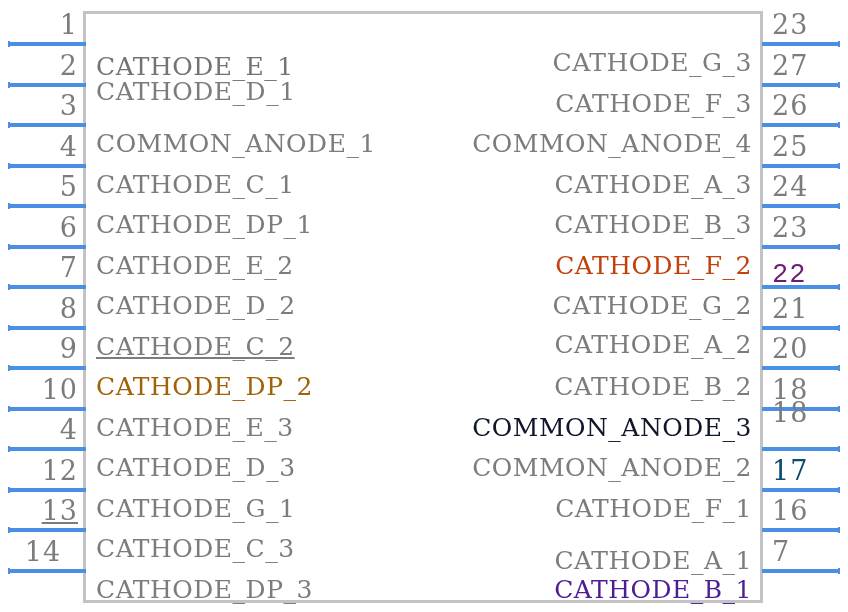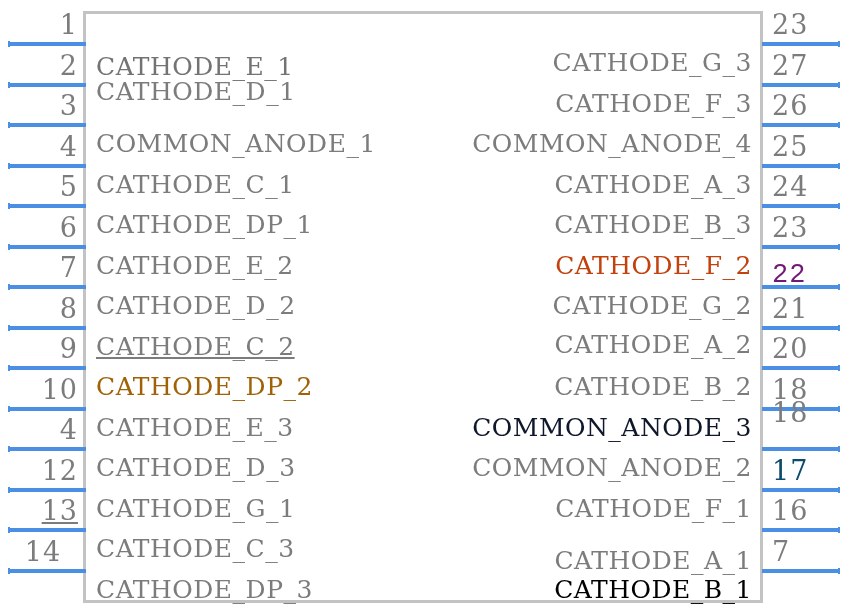--- a/index.html
+++ b/index.html
@@ -181,16 +181,16 @@
       <div class="pin-number right" style="top: 399px; color: rgb(124, 124, 124);">18</div>
       <div class="pin-label right" style="top: 455px; color: rgb(124, 124, 124);">COMMON_ANODE_2</div>
       <div class="pin-line right" style="top: 487.5px; background: rgb(74, 143, 227);"></div>
       <div class="pin-number right" style="top: 456.5px; color: #0c4a6e;">17</div>
       <div class="pin-label right" style="top: 495.5px; color: rgb(124, 124, 124);">CATHODE_F_1</div>
       <div class="pin-line right" style="top: 528px; background: rgb(74, 143, 227);"></div>
       <div class="pin-number right" style="top: 497px; color: rgb(124, 124, 124);">16</div>
       <div class="pin-label right" style="top: 548px; color: rgb(124, 124, 124);">CATHODE_A_1</div>
       <div class="pin-line right" style="top: 568.5px; background: rgb(74, 143, 227);"></div>
       <div class="pin-number right" style="top: 537.5px; color: rgb(124, 124, 124);">7</div>
-      <div class="pin-label right" style="top: 576.5px; color: #000000;">CATHODE_B_1</div>
+      <div class="pin-label right" style="top: 576.5px; color: #4c1d95;">CATHODE_B_1</div>
     </div>
 
 </div>
 
 </body></html>

